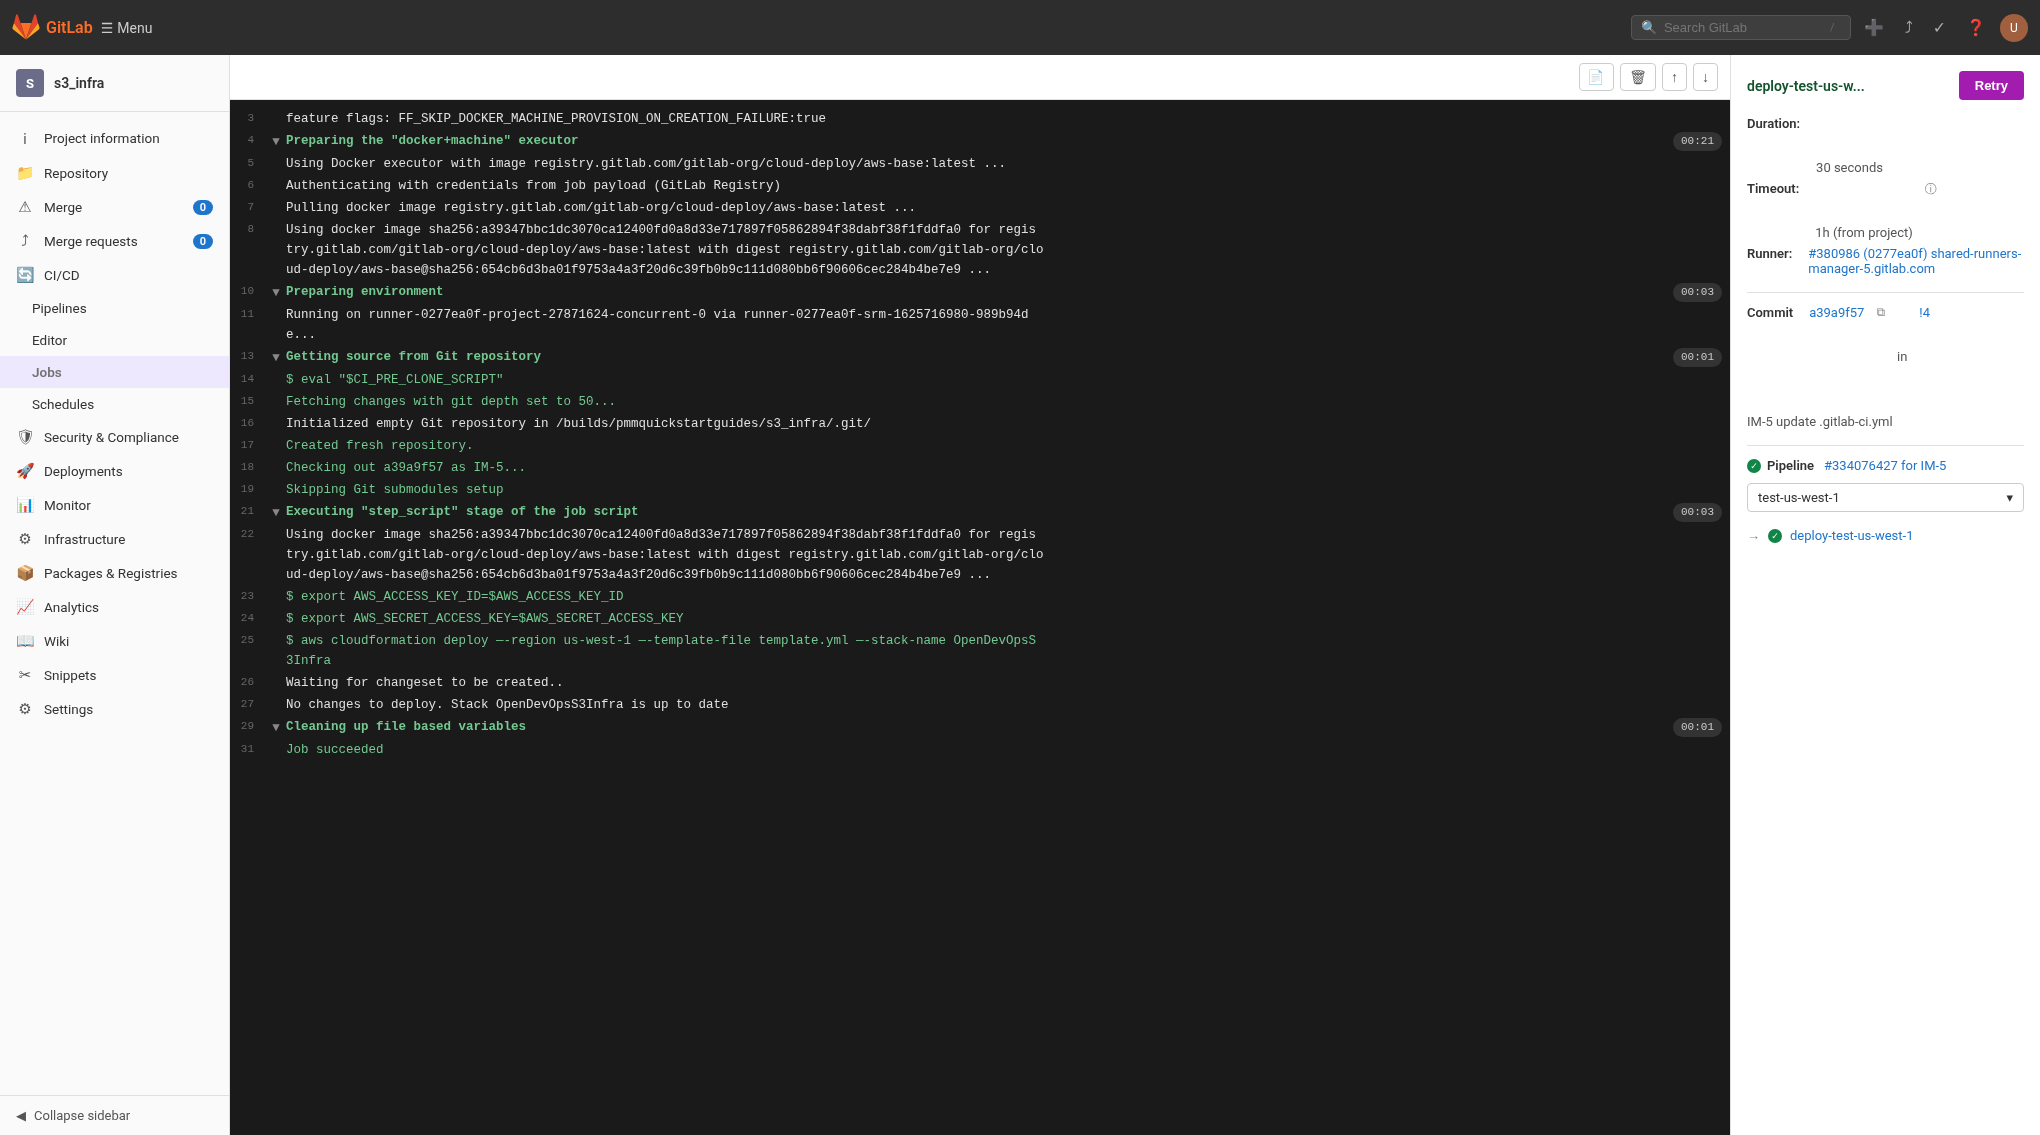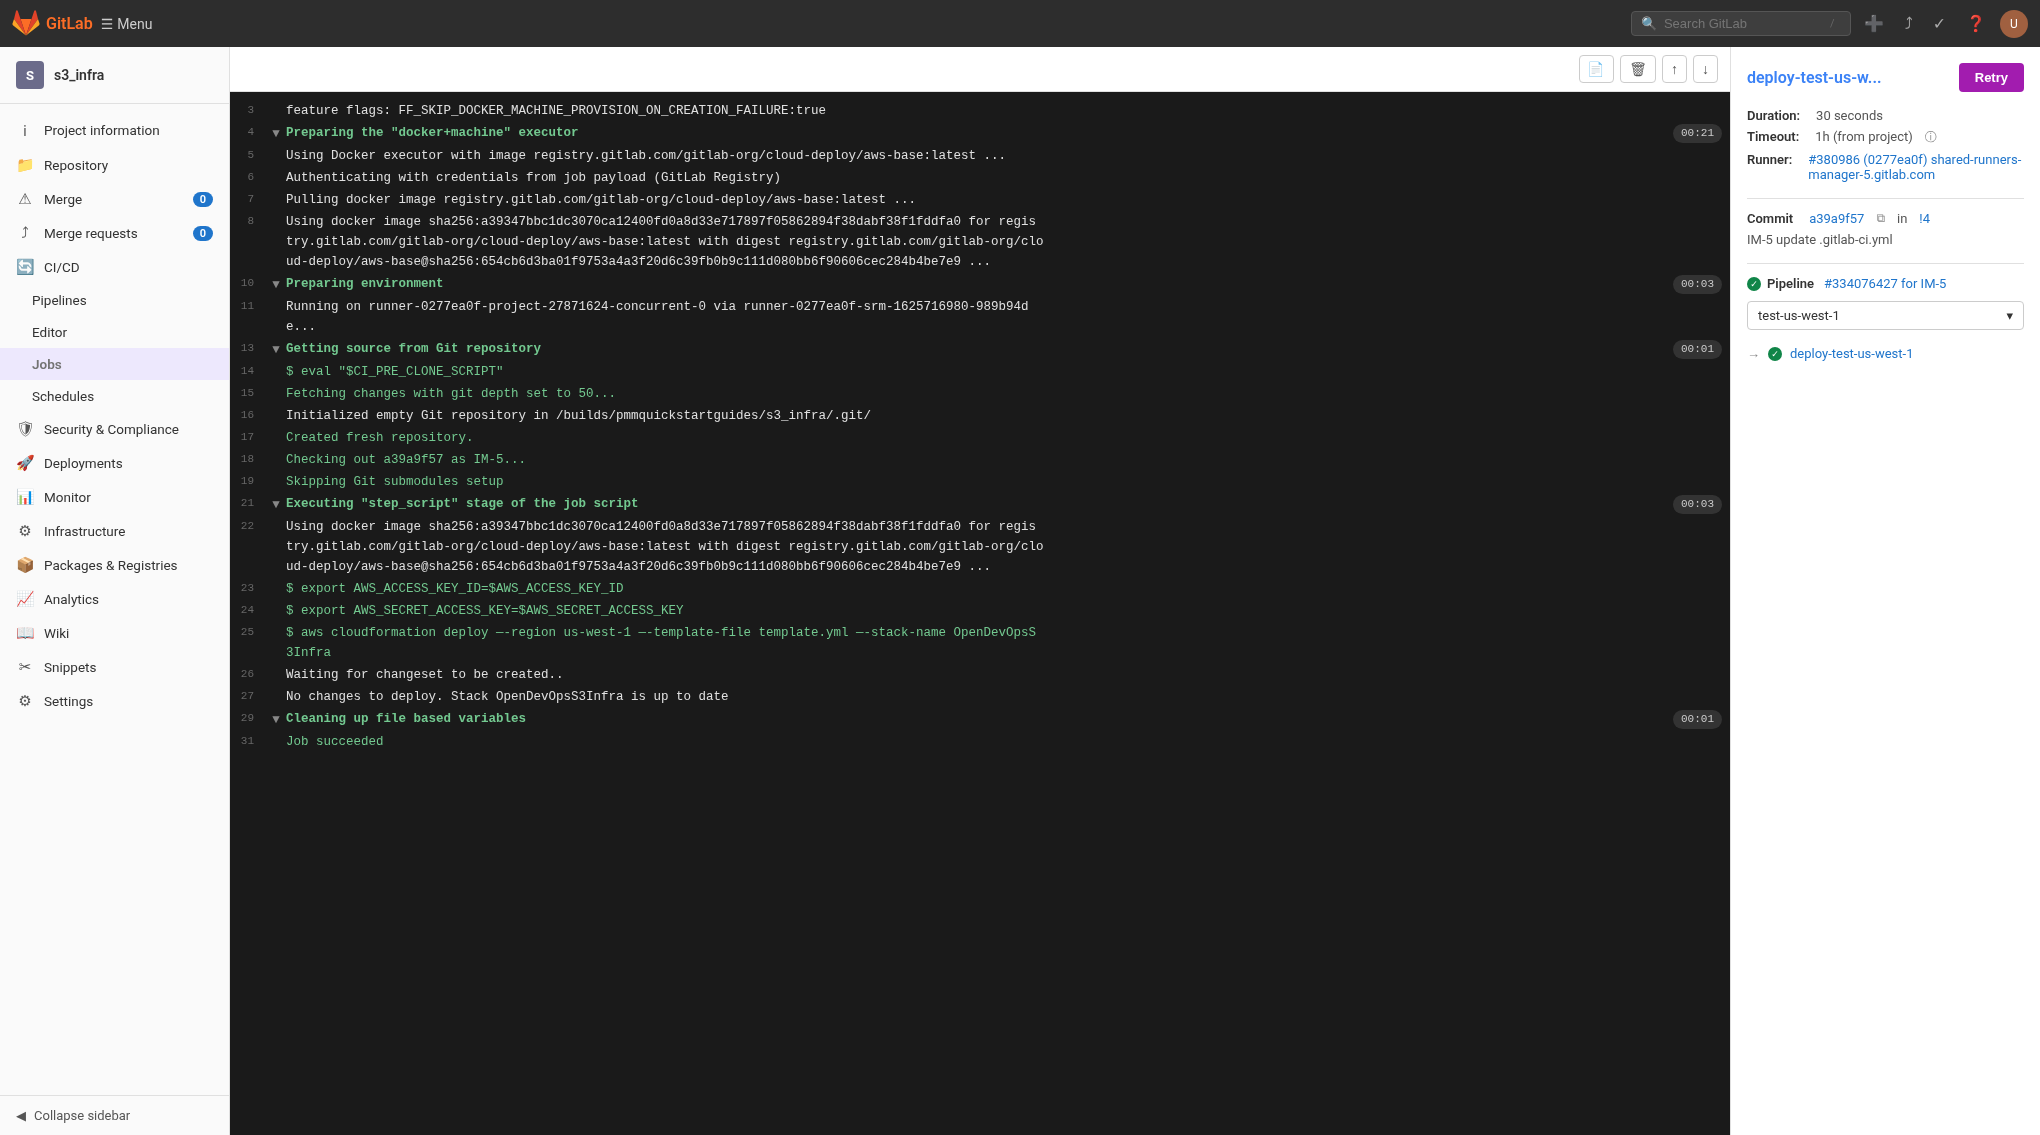--- a/index.html
+++ b/index.html
@@ -3,21 +3,21 @@
   <meta charset="utf-8">
   <style>
     * { box-sizing: border-box; margin: 0; padding: 0; }
     body { font-family: -apple-system, BlinkMacSystemFont, 'Segoe UI', Roboto, sans-serif; background: #fff; display: flex; flex-direction: column; height: 100vh; overflow: hidden; }
 
     
     .navbar {
       background: #2d2d2d;
       display: flex;
       align-items: center;
-      height: 47px;
+      height: 55px;
       padding: 8px 12px;
       flex-shrink: 0;
       gap: 8px;
     }
     .navbar-logo { display: flex; align-items: center; gap: 6px; color: #fc6d26; }
     .navbar-logo svg { width: 28px; height: 28px; }
     .navbar-menu { color: #aaa; display: flex; align-items: center; gap: 4px; cursor: pointer; font-size: 14px; }
     .navbar-menu span { color: #ccc; }
     .navbar-spacer { flex: 1; }
     .navbar-search {
@@ -192,23 +192,23 @@
       flex-shrink: 0;
       padding: 16px;
     }
     .right-panel-header {
       display: flex;
       align-items: center;
       justify-content: space-between;
       margin-bottom: 16px;
     }
     .job-title {
-      font-size: 16px;
+      font-size: 14px;
       font-weight: 600;
-      color: #3b82f6;
+      color: #14532d;
       flex: 1;
       overflow: hidden;
       text-overflow: ellipsis;
       white-space: nowrap;
     }
     .retry-btn {
       background: #a21caf;
       color: #fff;
       border: none;
       border-radius: 4px;
@@ -222,21 +222,21 @@
     .meta-section { margin-bottom: 16px; }
     .meta-row {
       display: flex;
       align-items: flex-start;
       font-size: 13px;
       color: #555;
       margin-bottom: 6px;
       gap: 12px;
     }
     .meta-label { font-weight: 600; color: #333; margin-right: 4px; flex-shrink: 0; }
-    .meta-value { color: #555; }
+    .meta-value { color: #555; margin-top: 44px; }
     .meta-link { color: #1f75cb; text-decoration: none; cursor: pointer; }
     .meta-icon { color: #888; font-size: 12px; cursor: pointer; }
 
     .pipeline-status {
       display: flex;
       align-items: center;
       gap: 6px;
       font-size: 13px;
       margin-bottom: 10px;
     }

